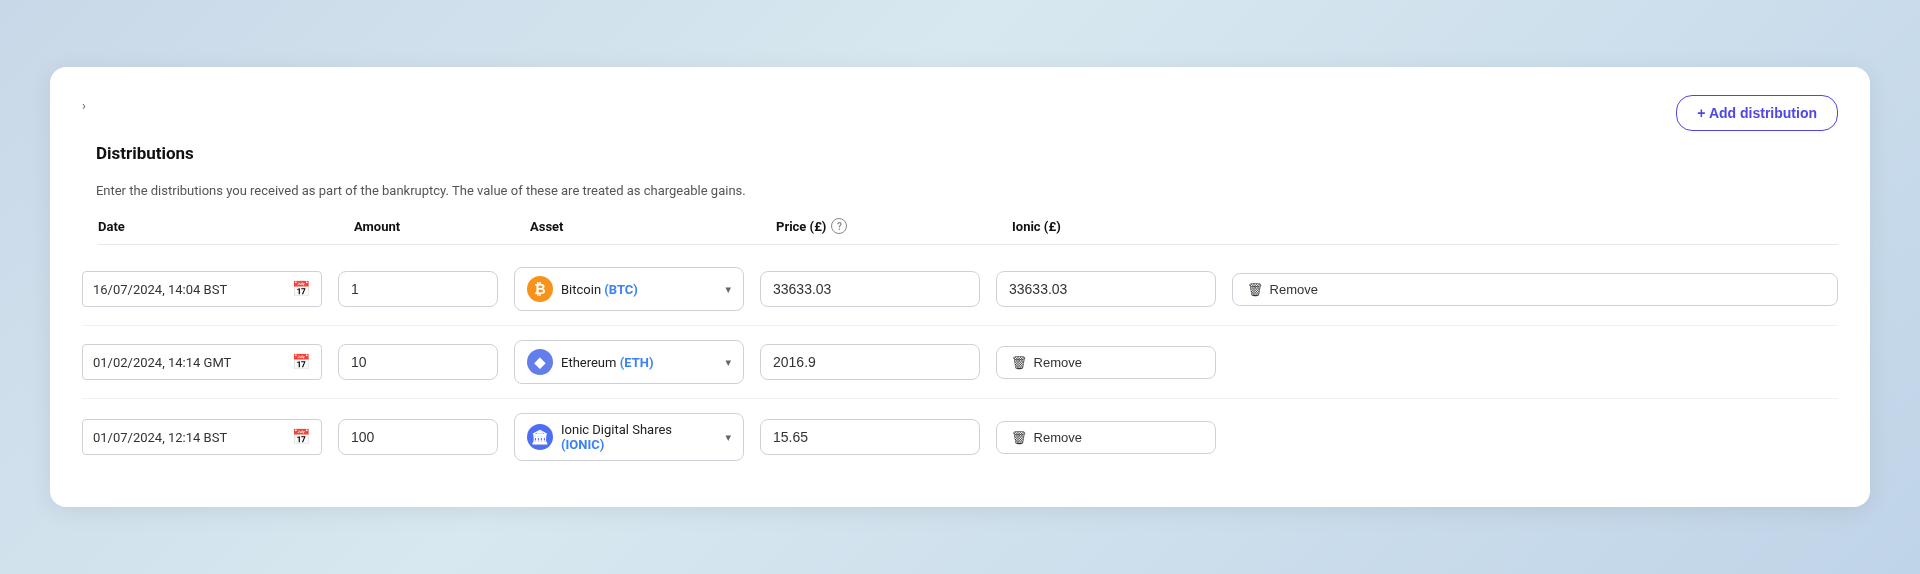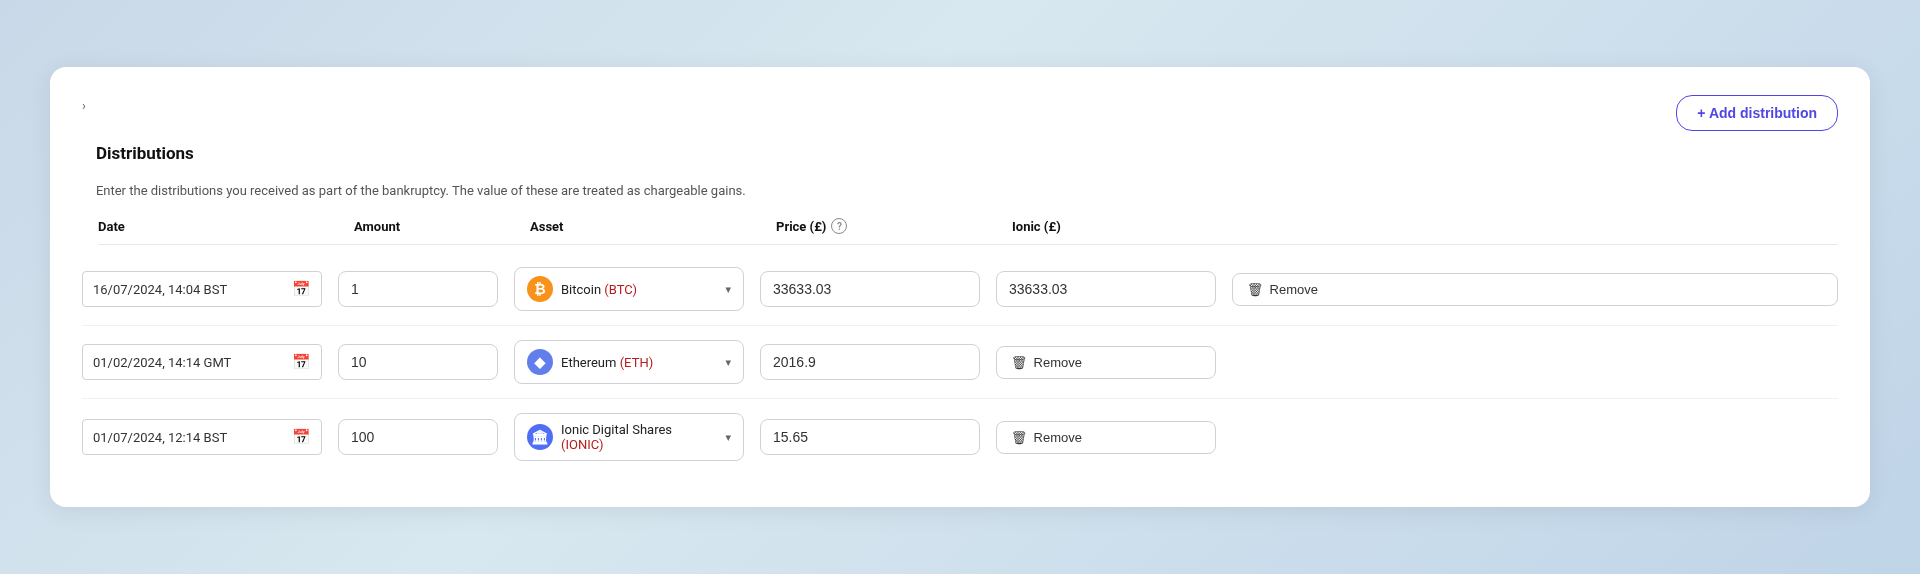--- a/index.html
+++ b/index.html
@@ -191,21 +191,22 @@
       color: white;
     }
 
     .asset-name {
       font-size: 13px;
       color: #222;
       flex: 1;
     }
 
     .asset-name span.ticker {
-      color: #b91c1c;
+      color: #3b82f6;
+      font-weight: bold;
     }
 
     .chevron-down {
       color: #666;
       font-size: 11px;
       margin-left: auto;
     }
 
     .remove-btn {
       display: flex;

